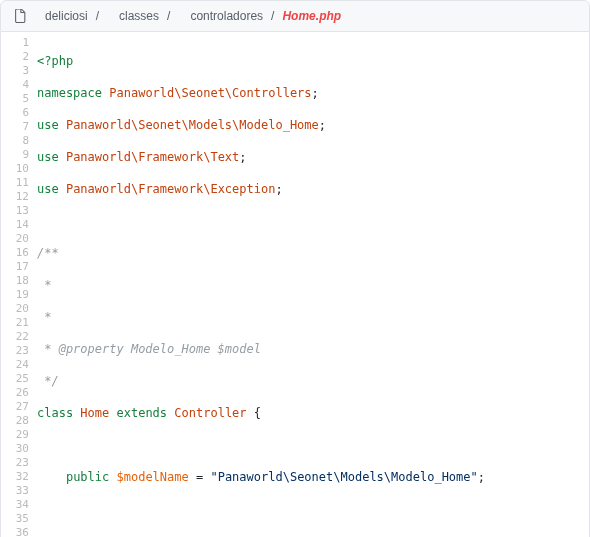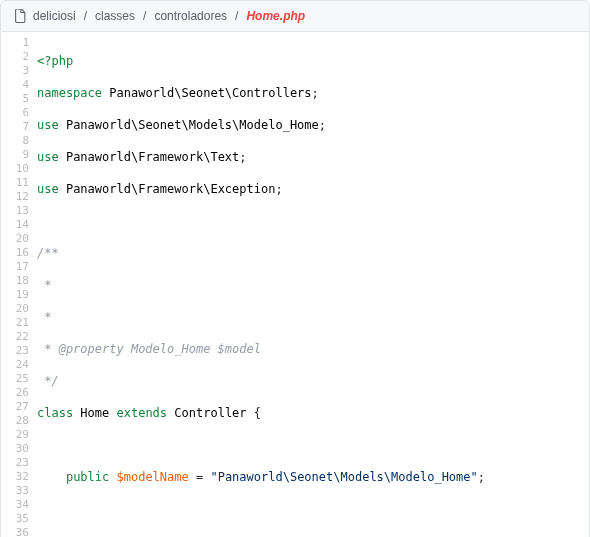--- a/index.html
+++ b/index.html
@@ -22,21 +22,21 @@
     gap: 6px;
     font-family: -apple-system, BlinkMacSystemFont, "Segoe UI", Helvetica, Arial, sans-serif;
     font-size: 12px;
     color: #586069;
   }
   .file-icon {
     width: 14px;
     height: 14px;
     flex-shrink: 0;
   }
-  .bc-item { color: #586069; }
+  .bc-item { color: #586069; margin-left: 12px; }
   .bc-sep { color: #586069; padding: 0 2px; }
   .bc-file { color: #ef4444; font-weight: 600; font-style: italic; }
   .code-area {
     display: flex;
     border: 1px solid #e1e4e8;
     border-top: none;
   }
   .gutter {
     flex-shrink: 0;
     width: 36px;
@@ -51,21 +51,21 @@
   .code {
     flex: 1;
     padding: 4px 0;
     line-height: 18px;
     white-space: pre;
     overflow: hidden;
   }
   .line { height: 14px; line-height: 14px; }
   
   .k { color: #15803d; }       
-  .pl { color: #000000; }      
+  .pl { color: #c2410c; }      
   .v { color: #e36209; }       
   .s { color: #032f62; }       
   .n { color: #24292e; }       
   .c { color: #959da5; font-style: italic; }      
 </style>
 </head>
 <body>
 
 <div class="header">
   <span class="file-icon">

